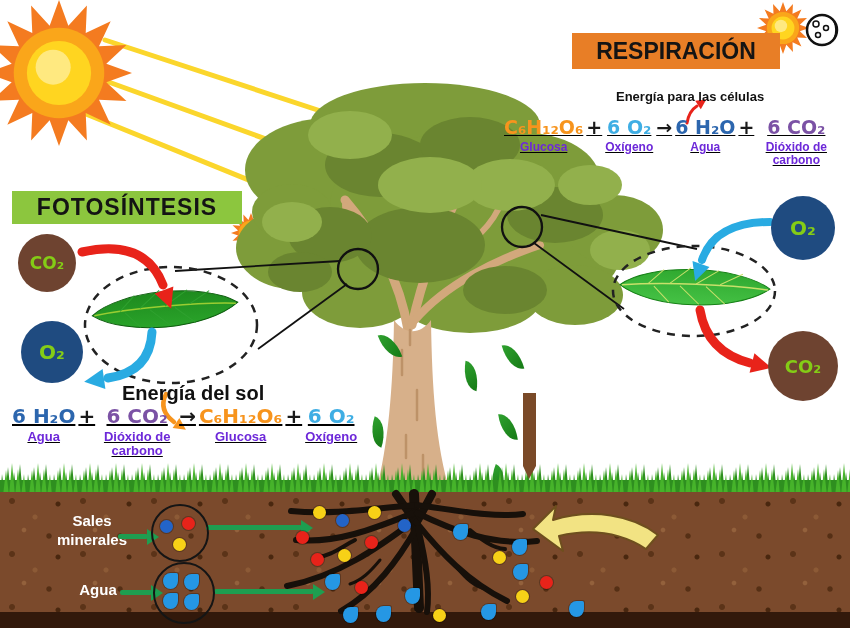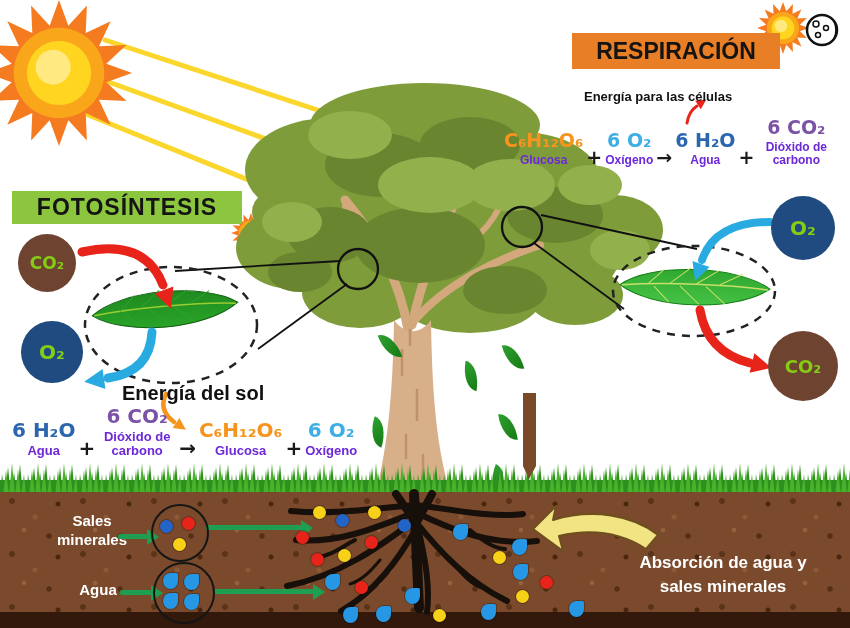--- a/index.html
+++ b/index.html
@@ -17,35 +17,35 @@
   
   .bubble{position:absolute;border-radius:50%;color:#84cc16;font-weight:bold;
           display:flex;align-items:center;justify-content:center;
           font-family:"DejaVu Sans",sans-serif;}
   #co2-left{left:18px;top:234px;width:58px;height:58px;font-size:17px;}
   #o2-left{left:21px;top:321px;width:62px;height:62px;font-size:20px;}
   #o2-right{left:771px;top:196px;width:64px;height:64px;font-size:20px;}
   #co2-right{left:768px;top:331px;width:70px;height:70px;font-size:18px;}
 
   
-  .equation{position:absolute;display:flex;align-items:flex-end;}
+  .equation{position:absolute;display:flex;align-items:flex-start;text-decoration:underline;}
   .term{display:flex;flex-direction:column;align-items:center;}
   .formula{font-weight:bold;font-family:"DejaVu Sans",sans-serif;line-height:1;white-space:nowrap;}
   .term-label{font-weight:bold;color:#6d28d9;text-align:center;line-height:1.08;margin-top:4px;
               max-width:78px;font-family:"Liberation Sans",sans-serif;}
   #photo-eq{left:12px;top:406px;gap:3px;}
   #photo-eq .formula{font-size:20px;}
   #photo-eq .term-label{font-size:13px;}
   #resp-eq{left:504px;top:118px;gap:3px;}
   #resp-eq .formula{font-size:19px;}
   #resp-eq .term-label{font-size:12px;}
 
   .note{position:absolute;font-weight:bold;color:#111;white-space:nowrap;}
   #energia-sol{left:122px;top:382px;font-size:20px;}
-  #energia-celulas{left:584px;top:89px;font-size:13px;}
+  #energia-celulas{left:616px;top:89px;font-size:13px;}
 
   
   #soil{position:absolute;left:0;top:492px;width:850px;height:136px;background-color:#7B4A2C;
         background-image:
           radial-gradient(circle at 12px 9px,  #5B3318 2.5px, transparent 3.5px),
           radial-gradient(circle at 35px 25px, #8C5A36 2px,   transparent 3px),
           radial-gradient(circle at 58px 12px, #49270F 2px,   transparent 3px),
           radial-gradient(circle at 24px 38px, #93613C 1.8px, transparent 2.8px),
           radial-gradient(circle at 49px 44px, #552F15 2.2px, transparent 3.2px);
         background-size:71px 53px;}
@@ -191,24 +191,20 @@
       <path d="M418,528 C426,562 430,588 427,612" stroke-width="6"></path>
       <path d="M355,540 C340,548 330,556 318,557" stroke-width="4"></path>
       <path d="M470,530 C482,540 492,548 505,549" stroke-width="4"></path>
       <path d="M380,560 C370,572 362,580 350,584" stroke-width="3"></path>
       <path d="M450,560 C462,574 470,584 482,588" stroke-width="3"></path>
     </g>
   </svg>
 
   <div class="soil-text" id="sales-label">Sales minerales</div>
   <div class="soil-text" id="agua-label">Agua</div>
-  <div class="soil-text" id="absorcion-label">
-    <div>Absorción de agua y</div>
-    <div>sales minerales</div>
-  </div>
   <div class="garrow" id="sales-arrow-short"></div>
   <div class="garrow" id="sales-arrow-long"></div>
   <div class="garrow" id="agua-arrow-short"></div>
   <div class="garrow" id="agua-arrow-long"></div>
   <div class="soil-circle" id="mineral-circle"></div>
   <div class="soil-circle" id="water-circle"></div>
   <div id="soil-dots">
       <div class="ndot" style="left: 160px; top: 520px; background: rgb(35, 100, 200);"></div>
       <div class="ndot" style="left: 182px; top: 517px; background: rgb(232, 35, 26);"></div>
       <div class="ndot" style="left: 173px; top: 538px; background: rgb(247, 209, 23);"></div>

